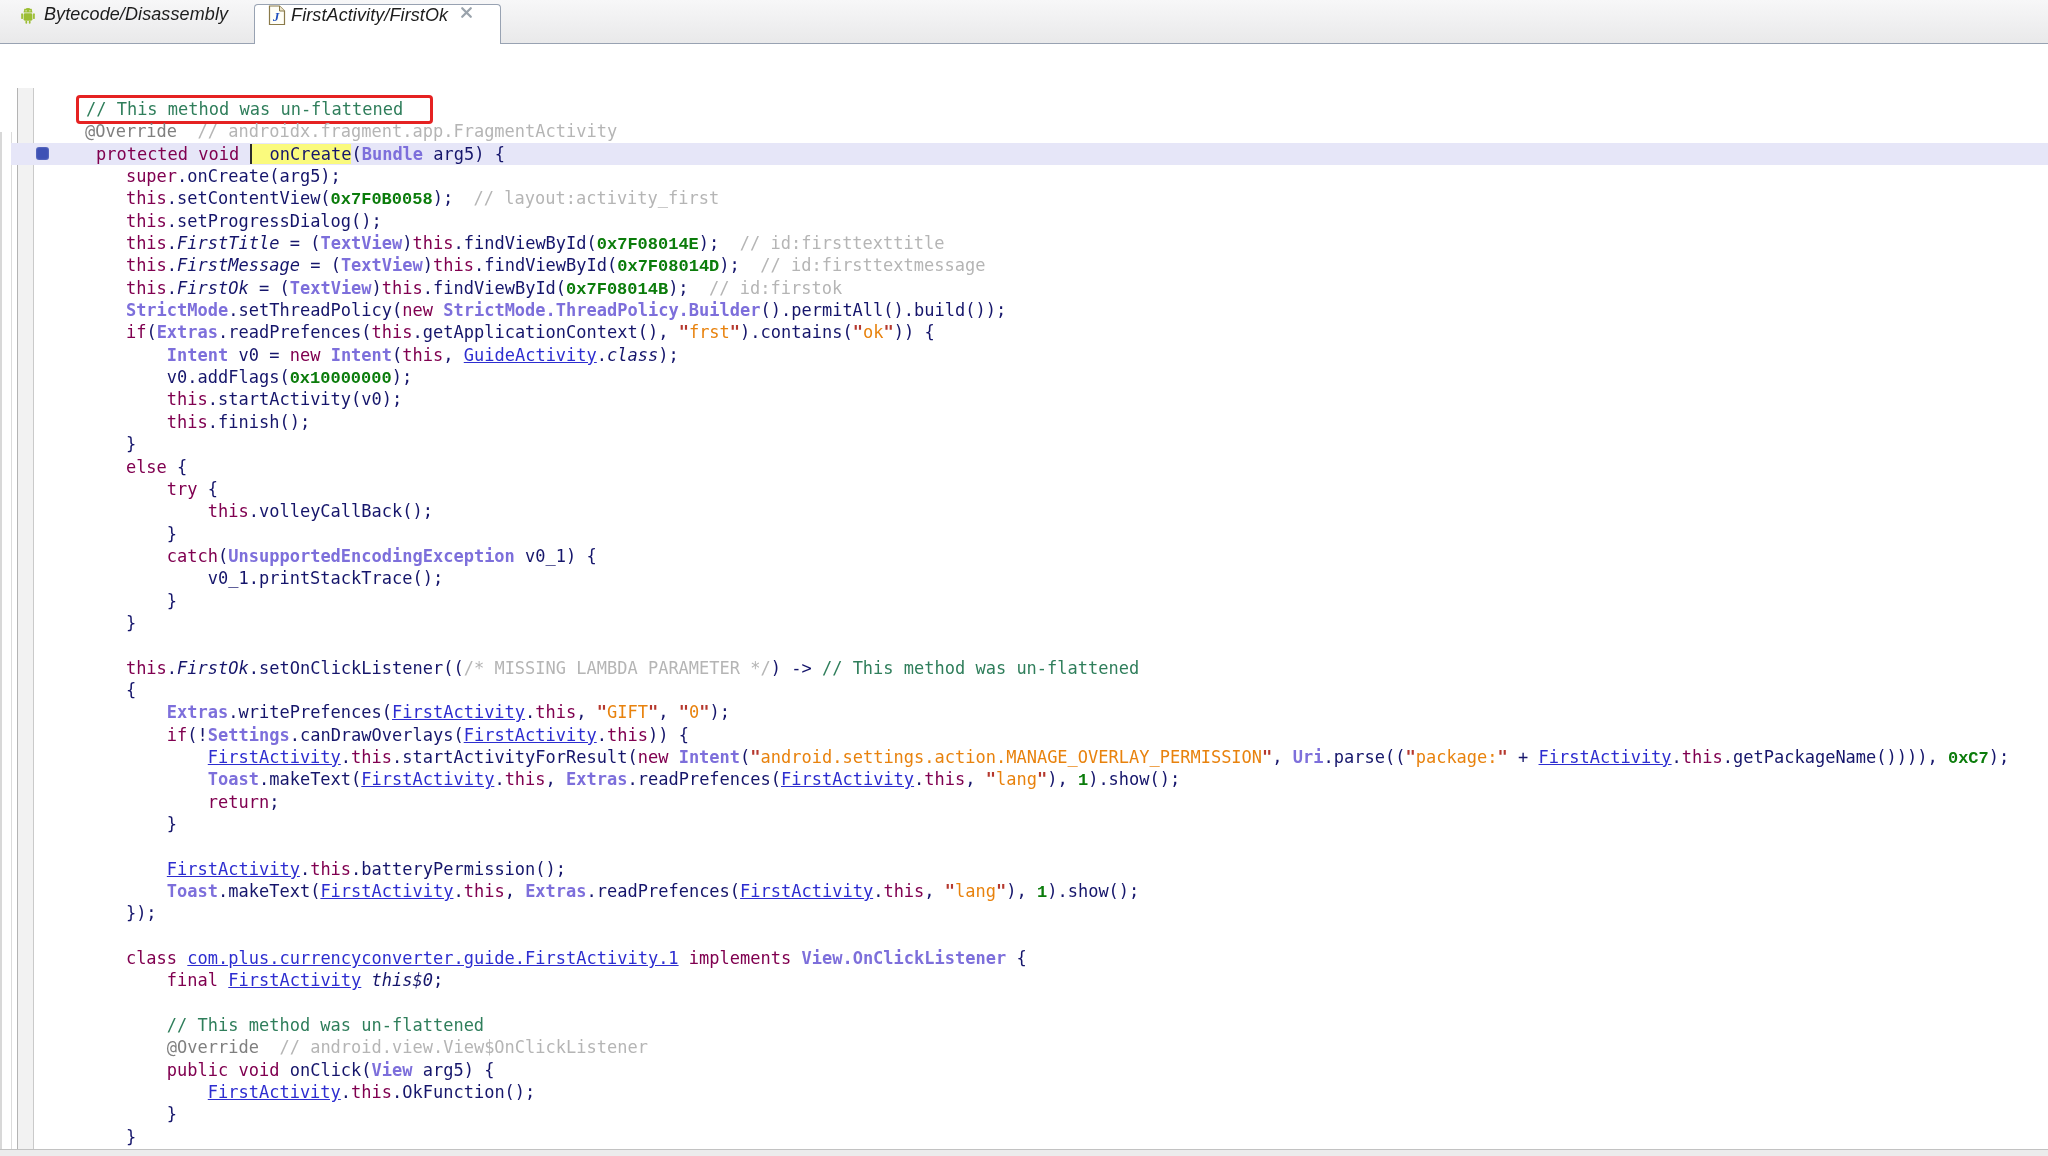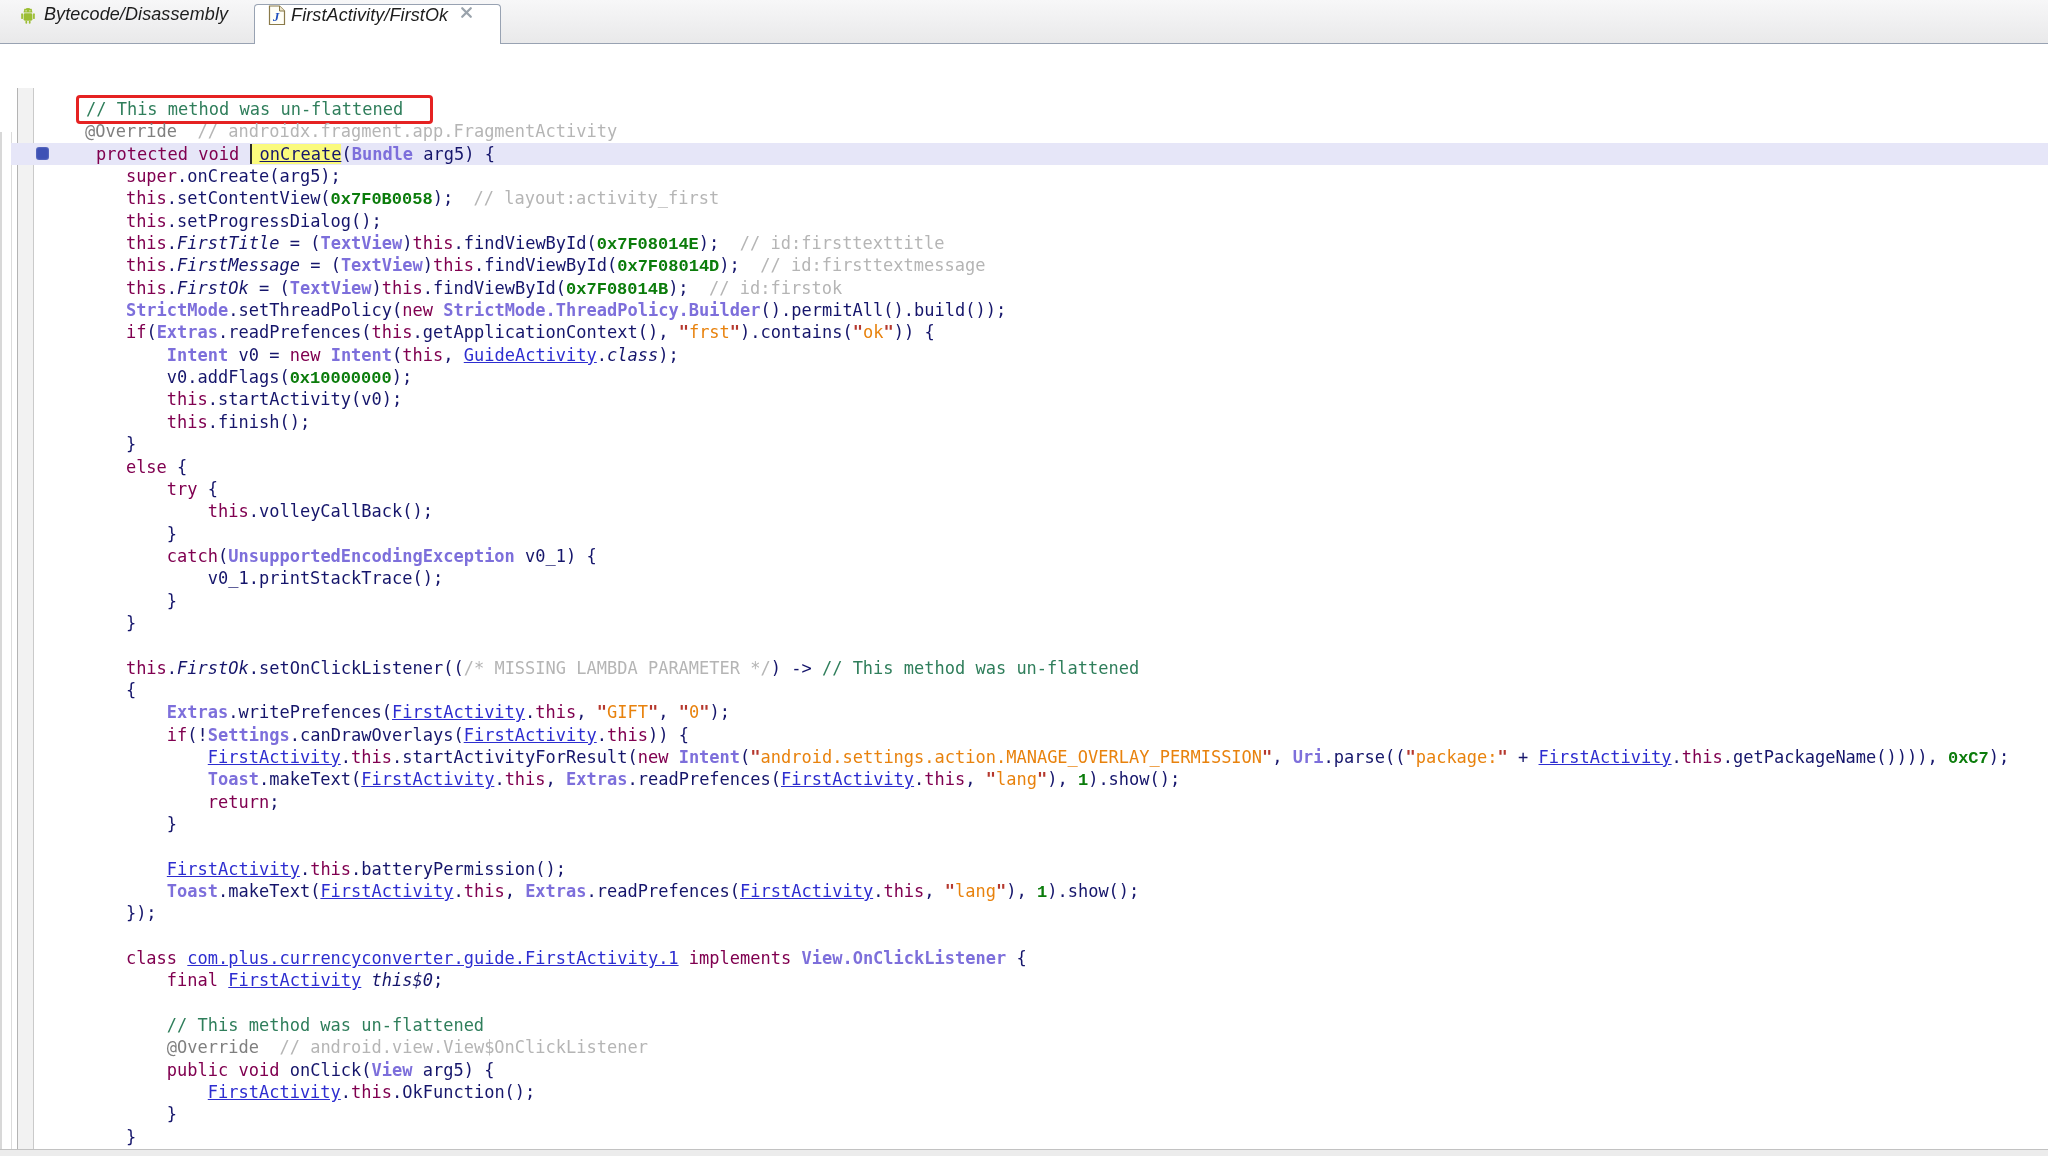--- a/index.html
+++ b/index.html
@@ -31,21 +31,21 @@
   .tk-k{color:var(--kw);font-weight:normal;}
   .tk-t{color:var(--type);font-weight:bold;}
   .tk-j{color:var(--project);text-decoration:underline;}
   .tk-n{color:var(--num);font-weight:bold;font-family:Liberation Mono, monospace;}
   .tk-q{color:var(--strq);font-weight:bold;}
   .tk-s{color:var(--str);font-weight:normal;}
   .tk-c{color:var(--cmt-green);}
   .tk-g{color:var(--cmt-gray);}
   .tk-a{color:var(--annot);}
   .tk-i{color:var(--plain);font-style:italic;}
-  .tk-u{color:var(--plain);background:var(--word-hl-bg);box-shadow:inset 2px 0 0 #2b2b2b;padding-left:10px;text-decoration:underline;}
+  .tk-u{color:var(--plain);background:var(--word-hl-bg);box-shadow:inset 2px 0 0 #2b2b2b;padding-left:20px;}
   .redbox{display:inline-block;border:3px solid var(--box-red);border-radius:4px;
     padding:0 27px 1px 7px;margin:-4px 0 -3px -9px;}
   .bottomstrip{position:absolute;left:0;right:0;bottom:0;height:6px;background:#ececec;border-top:1px solid #c2c2c2;}
   .leftedge{position:absolute;left:0;top:44px;bottom:0;width:9px;background:#fff;
     border-left:2px solid #d8d8d8;border-right:1px solid #dcdcdc;}
 </style>
 </head>
 <body>
 
 <div class="app">

